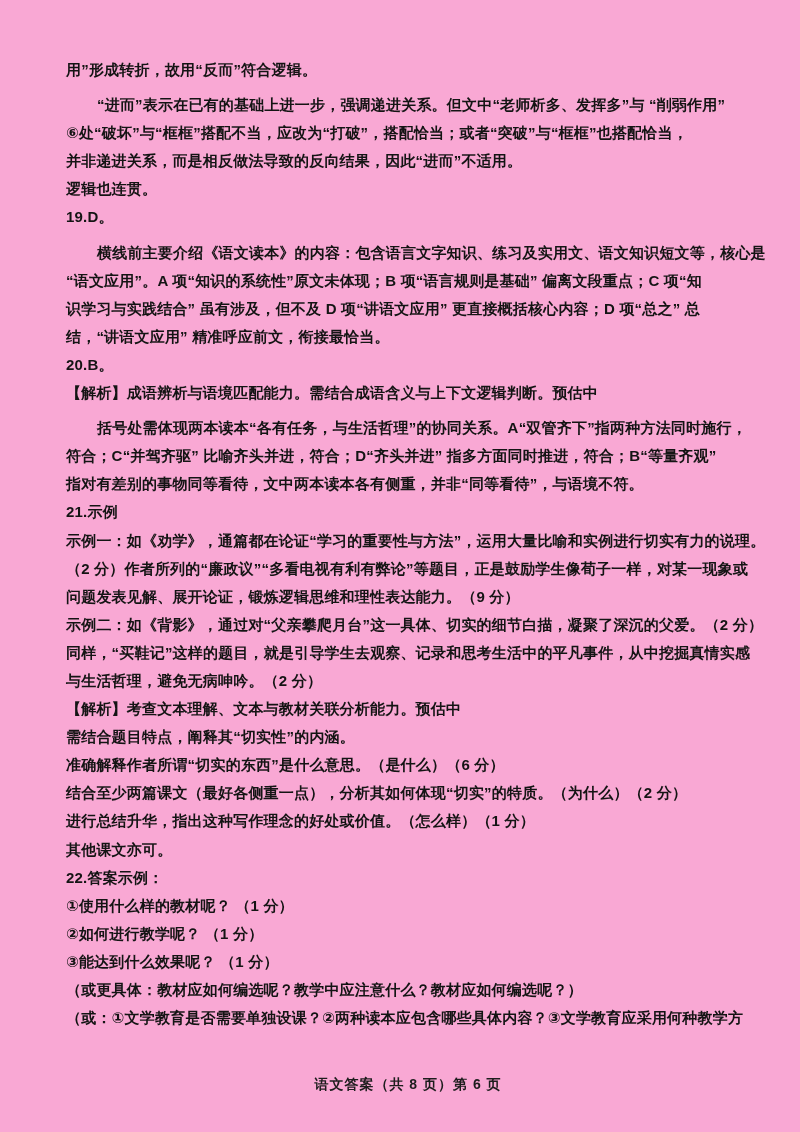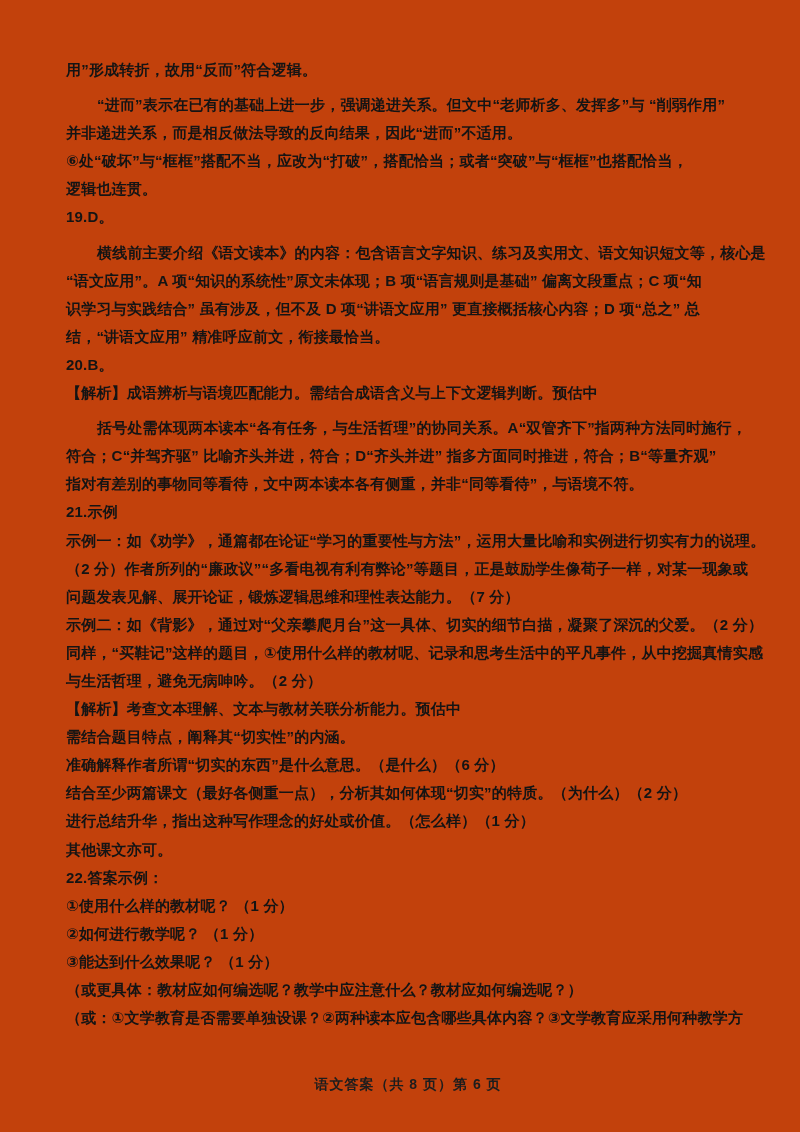--- a/index.html
+++ b/index.html
@@ -11,21 +11,21 @@
     width: 800px;
     height: 1132px;
     position: relative;
     font-family: "Liberation Sans", "DejaVu Sans", sans-serif;
     color: #141414;
     overflow: hidden;
   }
   .page {
     position: absolute;
     inset: 0;
-    background: #c2410c;
+    background: #f9a8d4;
   }
   .content {
     position: absolute;
     left: 66px;
     top: 56px;
     width: 680px;
   }
   .line {
     font-size: 15px;
     font-weight: 700;
@@ -51,39 +51,39 @@
     color: #1d1d1d;
   }
 </style>
 </head>
 <body>
 
 <div class="page">
   <div class="content">
     <div class="line">用”形成转折，故用“反而”符合逻辑。</div>
     <div class="line indent">“进而”表示在已有的基础上进一步，强调递进关系。但文中“老师析多、发挥多”与 “削弱作用”</div>
+    <div class="line">⑥处“破坏”与“框框”搭配不当，应改为“打破”，搭配恰当；或者“突破”与“框框”也搭配恰当，</div>
     <div class="line">并非递进关系，而是相反做法导致的反向结果，因此“进而”不适用。</div>
-    <div class="line">⑥处“破坏”与“框框”搭配不当，应改为“打破”，搭配恰当；或者“突破”与“框框”也搭配恰当，</div>
     <div class="line">逻辑也连贯。</div>
     <div class="line">19.D。</div>
     <div class="line indent">横线前主要介绍《语文读本》的内容：包含语言文字知识、练习及实用文、语文知识短文等，核心是</div>
     <div class="line">“语文应用”。A 项“知识的系统性”原文未体现；B 项“语言规则是基础” 偏离文段重点；C 项“知</div>
     <div class="line">识学习与实践结合” 虽有涉及，但不及 D 项“讲语文应用” 更直接概括核心内容；D 项“总之” 总</div>
     <div class="line">结，“讲语文应用” 精准呼应前文，衔接最恰当。</div>
     <div class="line">20.B。</div>
     <div class="line">【解析】成语辨析与语境匹配能力。需结合成语含义与上下文逻辑判断。预估中</div>
     <div class="line indent">括号处需体现两本读本“各有任务，与生活哲理”的协同关系。A“双管齐下”指两种方法同时施行，</div>
     <div class="line">符合；C“并驾齐驱” 比喻齐头并进，符合；D“齐头并进” 指多方面同时推进，符合；B“等量齐观”</div>
     <div class="line">指对有差别的事物同等看待，文中两本读本各有侧重，并非“同等看待”，与语境不符。</div>
     <div class="line">21.示例</div>
     <div class="line">示例一：如《劝学》，通篇都在论证“学习的重要性与方法”，运用大量比喻和实例进行切实有力的说理。</div>
     <div class="line">（2 分）作者所列的“廉政议”“多看电视有利有弊论”等题目，正是鼓励学生像荀子一样，对某一现象或</div>
-    <div class="line">问题发表见解、展开论证，锻炼逻辑思维和理性表达能力。（7 分）</div>
+    <div class="line">问题发表见解、展开论证，锻炼逻辑思维和理性表达能力。（9 分）</div>
     <div class="line">示例二：如《背影》，通过对“父亲攀爬月台”这一具体、切实的细节白描，凝聚了深沉的父爱。（2 分）</div>
-    <div class="line">同样，“买鞋记”这样的题目，①使用什么样的教材呢、记录和思考生活中的平凡事件，从中挖掘真情实感</div>
+    <div class="line">同样，“买鞋记”这样的题目，就是引导学生去观察、记录和思考生活中的平凡事件，从中挖掘真情实感</div>
     <div class="line">与生活哲理，避免无病呻吟。（2 分）</div>
     <div class="line">【解析】考查文本理解、文本与教材关联分析能力。预估中</div>
     <div class="line">需结合题目特点，阐释其“切实性”的内涵。</div>
     <div class="line">准确解释作者所谓“切实的东西”是什么意思。（是什么）（6 分）</div>
     <div class="line">结合至少两篇课文（最好各侧重一点），分析其如何体现“切实”的特质。（为什么）（2 分）</div>
     <div class="line">进行总结升华，指出这种写作理念的好处或价值。（怎么样）（1 分）</div>
     <div class="line">其他课文亦可。</div>
     <div class="line">22.答案示例：</div>
     <div class="line">①使用什么样的教材呢？ （1 分）</div>
     <div class="line">②如何进行教学呢？ （1 分）</div>

